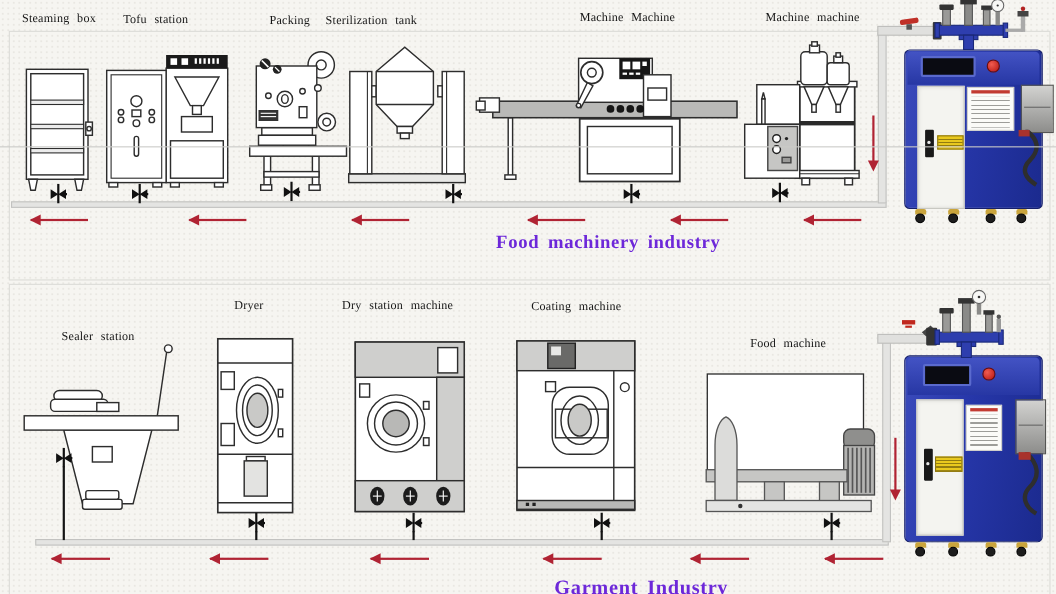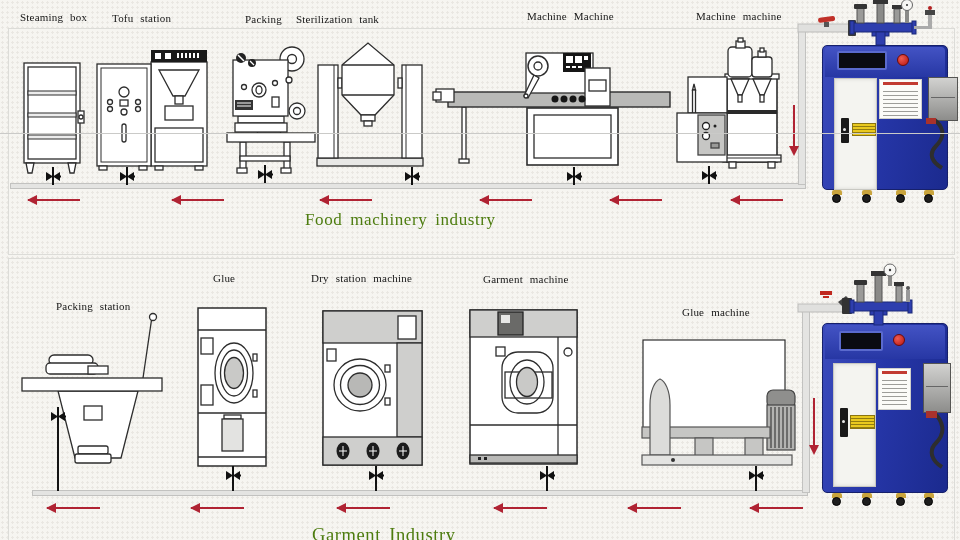--- a/index.html
+++ b/index.html
@@ -3,21 +3,21 @@
 <meta charset="utf-8">
 <style>
   html,body{margin:0;padding:0}
   body{width:960px;height:540px;overflow:hidden;position:relative;
        background-color:#f6f5f1;
        background-image:radial-gradient(rgba(150,140,125,.13) 1px,transparent 1.2px);
        background-size:5px 5px;
        font-family:"Liberation Serif","DejaVu Serif",serif;}
   .panel{position:absolute;border:1px solid #dcdcd8;background:transparent}
   .mlabel{position:absolute;font-size:11px;color:#161616;white-space:nowrap;word-spacing:4px;letter-spacing:.2px}
-  .stitle{position:absolute;font-weight:normal;color:#4d7c0f;text-align:left;letter-spacing:.6px;word-spacing:3px}
+  .stitle{position:absolute;font-weight:bold;color:#6d28d9;text-align:right;letter-spacing:.6px;word-spacing:3px}
   .pipe{position:absolute;background:#e4e4e2;border:1px solid #c2c2c0;box-sizing:border-box}
   .thinline{position:absolute;background:#cacac8;z-index:40}
   .arrL{position:absolute;height:2px;background:#b02333;z-index:30}
   .arrL::before{content:"";position:absolute;left:-1px;top:-4.5px;width:0;height:0;
     border-right:10px solid #b02333;border-top:5px solid transparent;border-bottom:5px solid transparent}
   .arrD{position:absolute;width:2px;background:#b02333;z-index:30}
   .arrD::after{content:"";position:absolute;bottom:-9px;left:-4px;width:0;height:0;
     border-top:10px solid #b02333;border-left:5px solid transparent;border-right:5px solid transparent}
   .stem{position:absolute;width:2px;background:#141414;z-index:21}
   .valve{position:absolute;width:16px;height:18px;z-index:22}
@@ -196,25 +196,25 @@
   <polygon points="17.5,52 20.5,52 19,46" fill="#fff"></polygon>
     <rect x="17.5" y="52" width="3" height="23" fill="#fff"></rect>
   <rect x="2" y="75" width="50" height="49" fill="#fff"></rect>
   <rect x="23" y="77" width="27" height="40" fill="#c6c6c4" stroke="#444"></rect>
   <circle cx="31" cy="88" r="3.5" fill="#fff" stroke="#222"></circle>
     <circle cx="31" cy="98" r="3.5" fill="#fff" stroke="#222"></circle>
   <circle cx="40" cy="88" r="1.5" fill="#222" stroke="none"></circle>
     <rect x="36" y="105" width="8" height="5" fill="#9a9a98" stroke="#444"></rect>
 </svg>
 
-<div class="mlabel" style="left:56px;top:300px">Packing station</div>
-<div class="mlabel" style="left:213px;top:272px">Glue</div>
+<div class="mlabel" style="left:56px;top:300px">Sealer station</div>
+<div class="mlabel" style="left:213px;top:272px">Dryer</div>
 <div class="mlabel" style="left:311px;top:272px">Dry station machine</div>
-<div class="mlabel" style="left:483px;top:273px">Garment machine</div>
-<div class="mlabel" style="left:682px;top:306px">Glue machine</div>
+<div class="mlabel" style="left:483px;top:273px">Coating machine</div>
+<div class="mlabel" style="left:682px;top:306px">Food machine</div>
 
 <svg class="machine" style="left:18px;top:310px" width="150" height="180" viewBox="0 0 150 180" fill="none" stroke="#2d2d2d" stroke-width="1.3">
   <circle cx="135" cy="7" r="3.5" fill="#fff"></circle>
     <line x1="133.5" y1="10" x2="125" y2="68"></line>
   <polygon points="40,81 120,81 103,148 57,148" fill="#fff"></polygon>
   <rect x="66" y="96" width="18" height="14" fill="#fff"></rect>
   <rect x="60" y="136" width="30" height="8" rx="2" fill="#fff"></rect>
     <rect x="57" y="144" width="36" height="9" rx="2" fill="#fff"></rect>
   <rect x="4" y="68" width="140" height="13" fill="#fff"></rect>
   <rect x="31" y="45" width="44" height="10" rx="5" fill="#fff"></rect>

